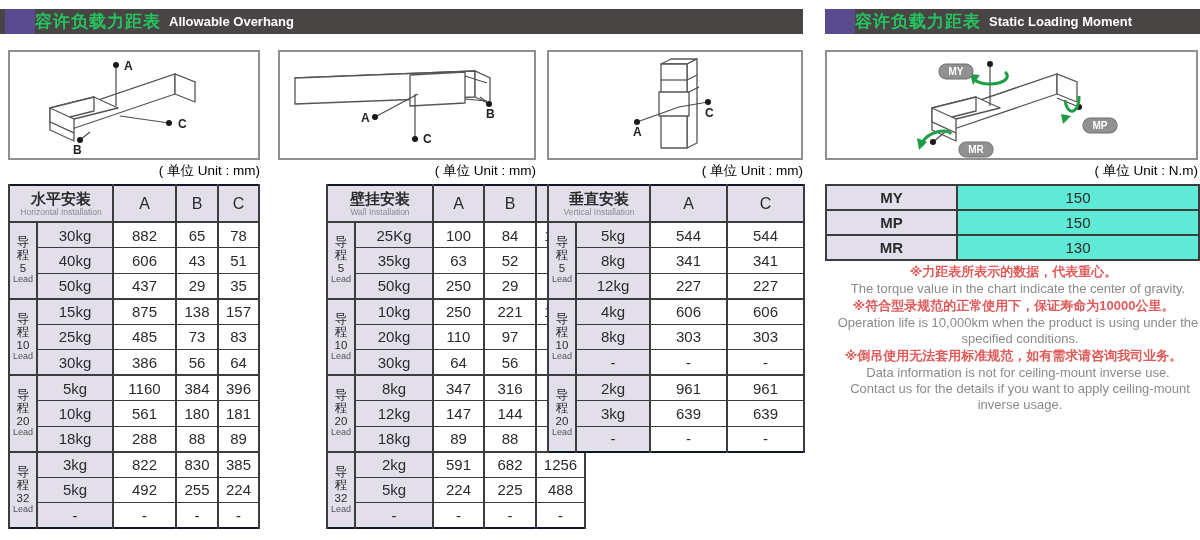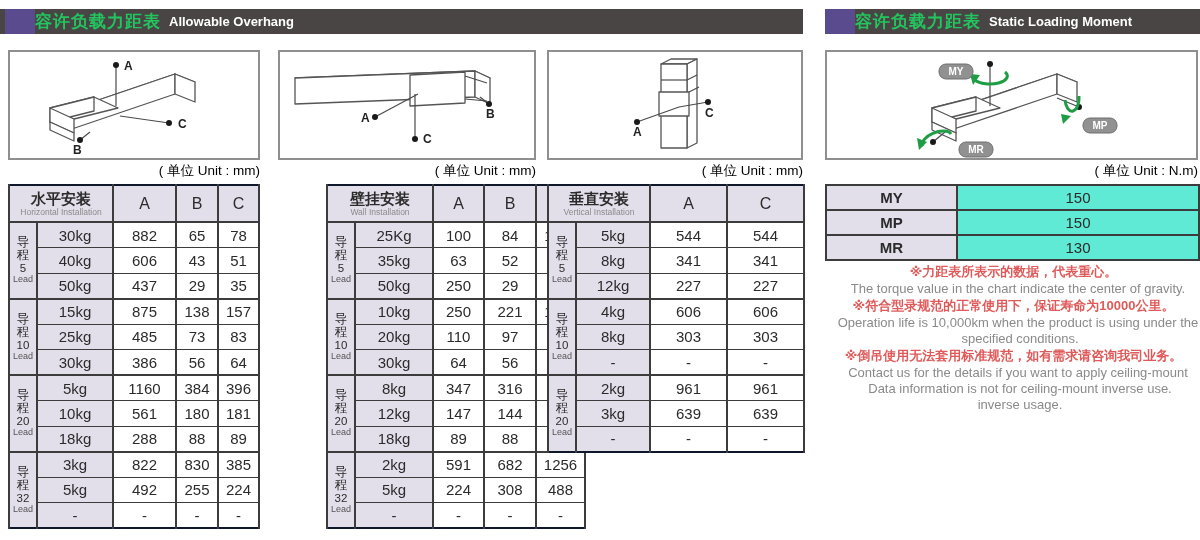--- a/index.html
+++ b/index.html
@@ -401,21 +401,21 @@
               <span class="ll">Lead</span>
             </td>
             <td class="load">2kg</td>
             <td class="val">591</td>
             <td class="val">682</td>
             <td class="val">1256</td>
           </tr>
           <tr>
             <td class="load">5kg</td>
             <td class="val">224</td>
-            <td class="val">308</td>
+            <td class="val">225</td>
             <td class="val">488</td>
           </tr>
           <tr>
             <td class="load">-</td>
             <td class="val">-</td>
             <td class="val">-</td>
             <td class="val">-</td>
           </tr>
         </tbody>
       </table>
@@ -530,19 +530,19 @@
         <div class="note-zh">※力距表所表示的数据，代表重心。</div>
         <div class="note-en">The torque value in the chart indicate the center of gravity.</div>
       </div>
       <div class="note">
         <div class="note-zh">※符合型录规范的正常使用下，保证寿命为10000公里。</div>
         <div class="note-en">Operation life is 10,000km when the product is using under the</div>
         <div class="note-en">specified conditions.</div>
       </div>
       <div class="note">
         <div class="note-zh">※倒吊使用无法套用标准规范，如有需求请咨询我司业务。</div>
+        <div class="note-en">Data information is not for ceiling-mount inverse use.</div>
         <div class="note-en">Contact us for the details if you want to apply ceiling-mount</div>
-        <div class="note-en">Data information is not for ceiling-mount inverse use.</div>
         <div class="note-en">inverse usage.</div>
       </div>
     </div>
 
 </div>
 
 </body></html>

